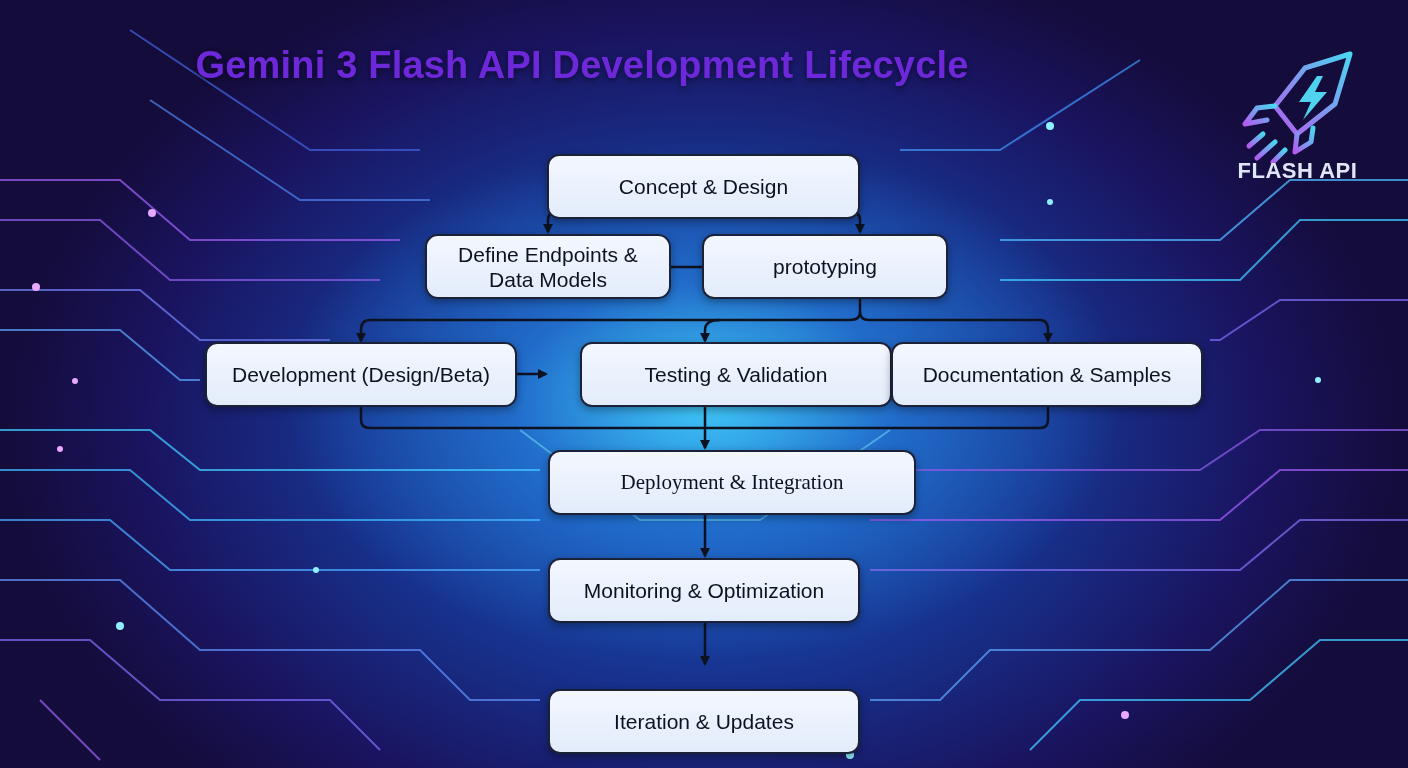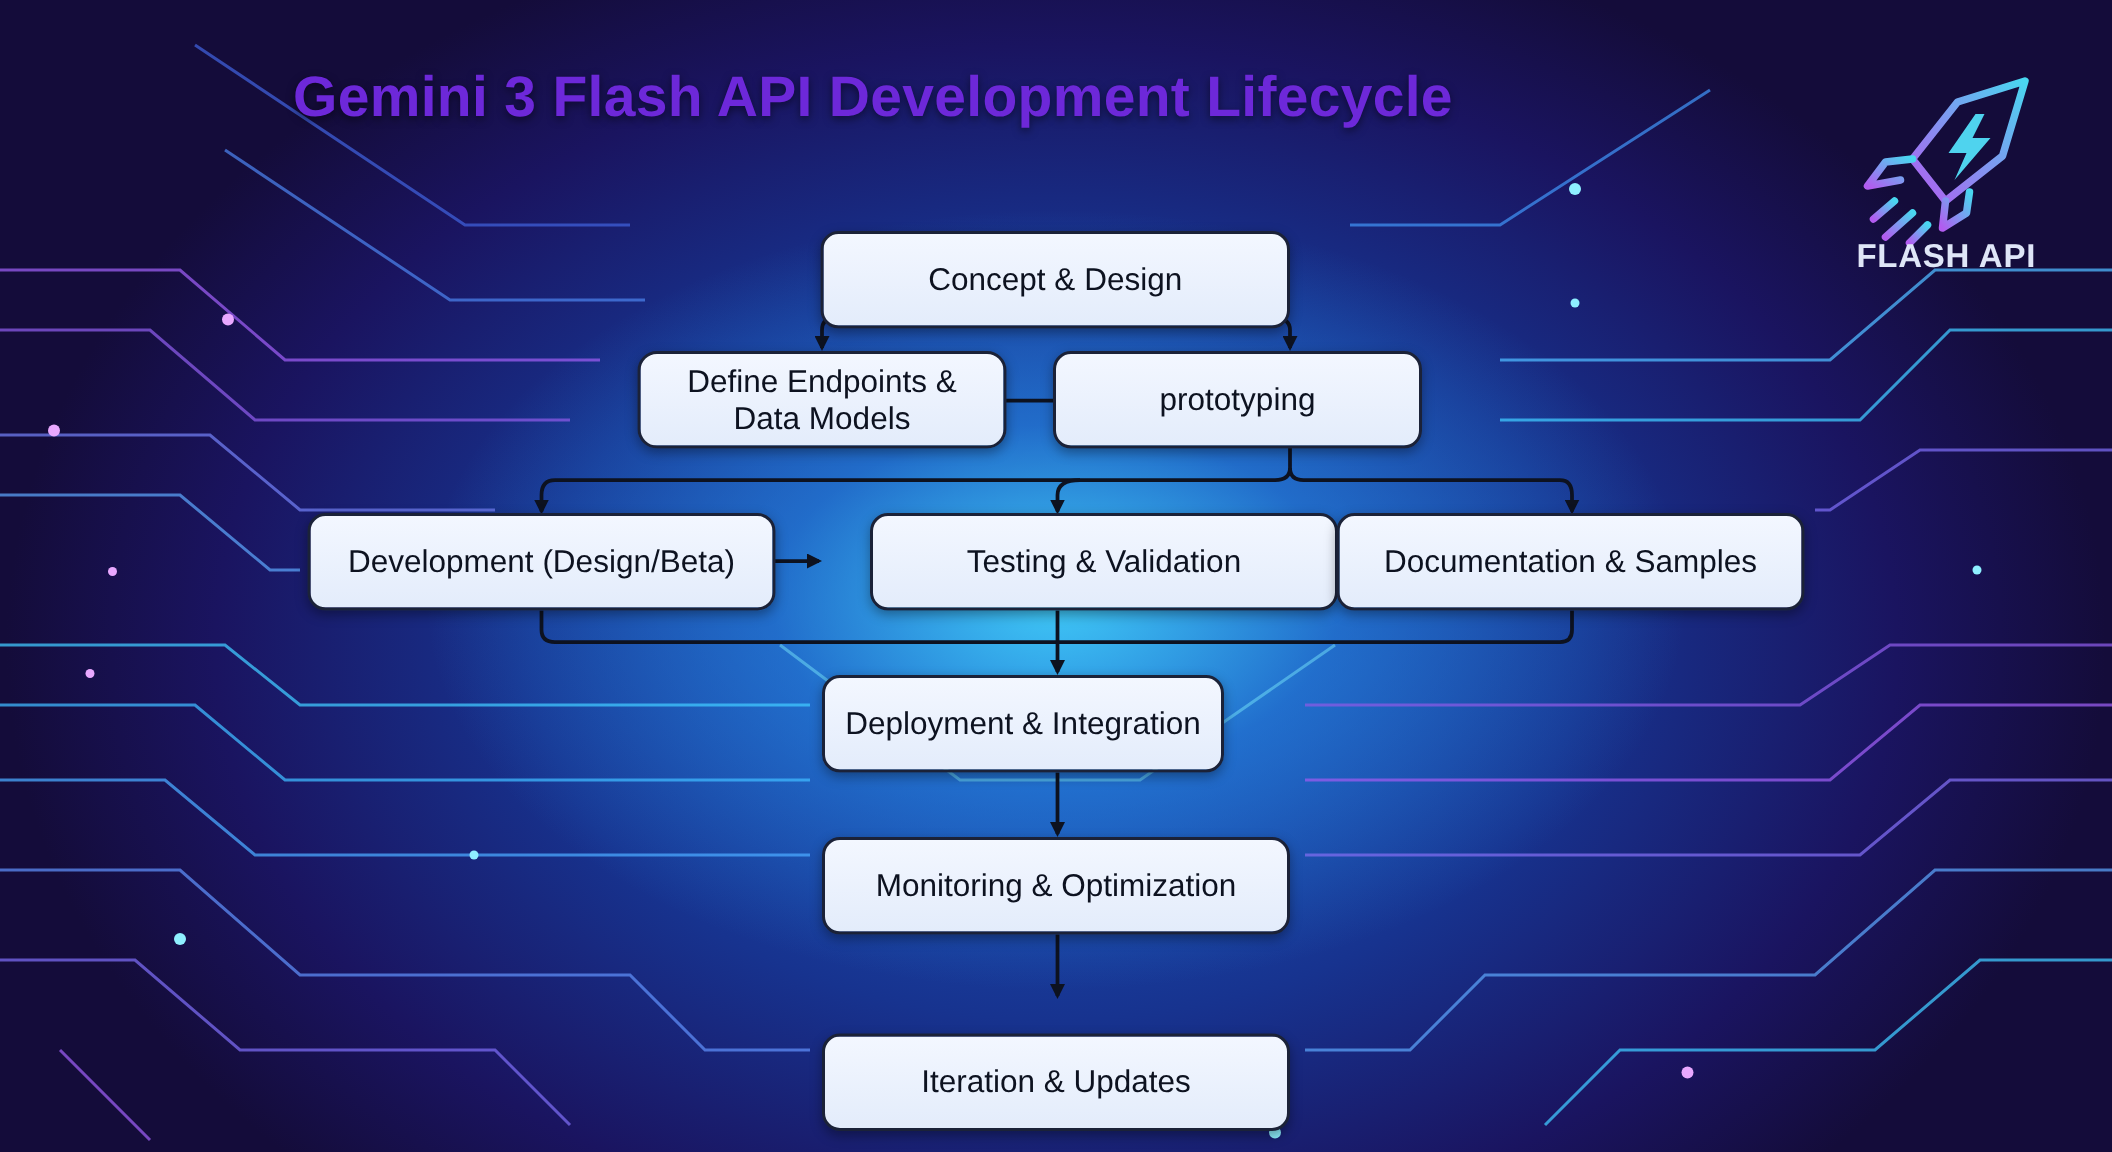--- a/index.html
+++ b/index.html
@@ -109,15 +109,15 @@
     <path d="M705 623 L705 664" marker-end="url(#ah)"></path>
   </g>
 </svg>
 
 <div class="node" style="left:547px;top:126px;width:313px;height:65px;margin-top:28px;">Concept &amp; Design</div>
 <div class="node" style="left:425px;top:234px;width:246px;height:65px;padding:0 12px;border-radius:13px;">Define Endpoints &amp; Data Models</div>
 <div class="node" style="left:702px;top:234px;width:246px;height:65px;">prototyping</div>
 <div class="node" style="left:205px;top:342px;width:312px;height:65px;">Development (Design/Beta)</div>
 <div class="node" style="left:580px;top:342px;width:312px;height:65px;">Testing &amp; Validation</div>
 <div class="node" style="left:891px;top:342px;width:312px;height:65px;">Documentation &amp; Samples</div>
-<div class="node" style="left:548px;top:450px;width:268px;height:65px;">Deployment &amp; Integration</div>
+<div class="node" style="left:548px;top:450px;width:368px;height:65px;font-family:Liberation Serif, serif;">Deployment &amp; Integration</div>
 <div class="node" style="left:548px;top:558px;width:312px;height:65px;">Monitoring &amp; Optimization</div>
 <div class="node" style="left:548px;top:666px;width:312px;height:65px;margin-top:23px;">Iteration &amp; Updates</div>
 
 </body></html>

